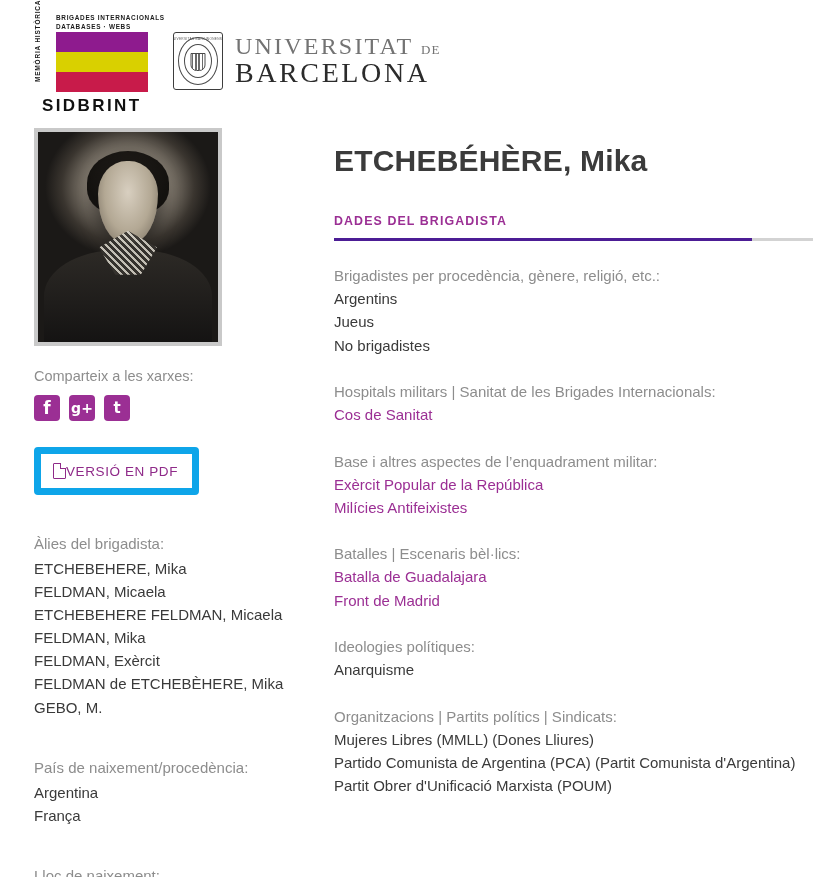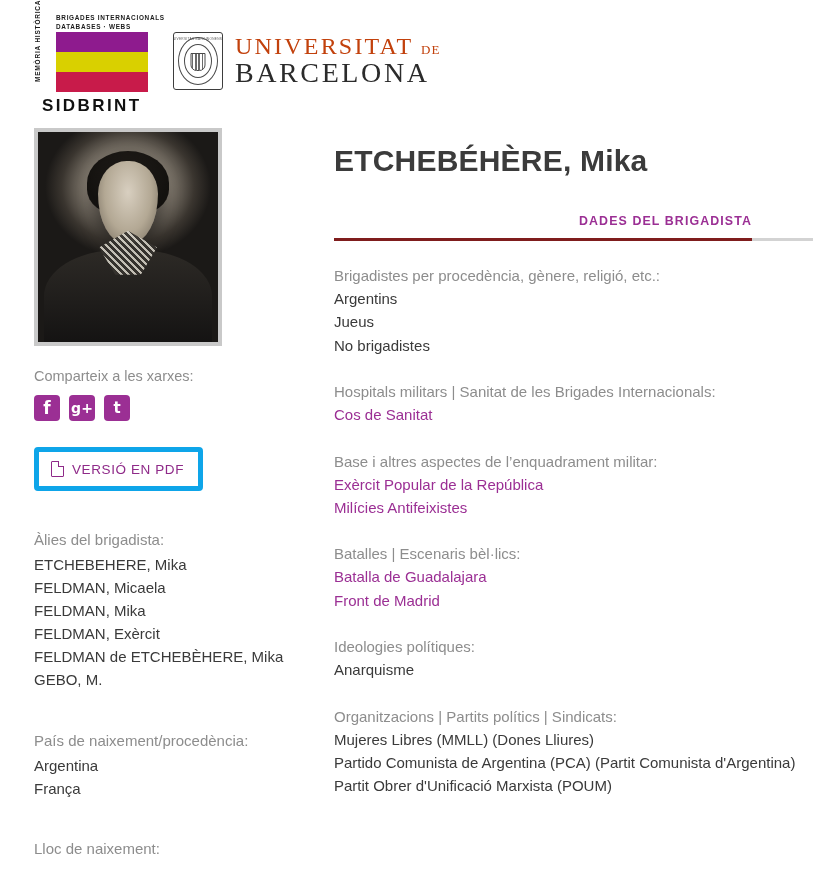--- a/index.html
+++ b/index.html
@@ -121,21 +121,21 @@
     font-size: 3.2px;
     letter-spacing: 0.3px;
     color: #5a5a5a;
     white-space: nowrap;
   }
   .ub-words { line-height: 1.02; }
   .ub-words .l1 {
     font-family: "Liberation Serif", serif;
     font-size: 24px;
     letter-spacing: 2.2px;
-    color: #c2410c;
+    color: #737373;
   }
   .ub-words .l1 .de {
     font-size: 13px;
     letter-spacing: 1px;
   }
   .ub-words .l2 {
     font-family: "Liberation Serif", serif;
     font-size: 28px;
     letter-spacing: 2.6px;
     color: #2b2b2b;
@@ -234,22 +234,22 @@
     line-height: 1;
   }
   .share-btn.gp { font-size: 14px; }
   .share-btn.tw { font-size: 15px; }
 
   
   .pdf-btn {
     margin-top: 26px;
     display: inline-flex;
     align-items: center;
-    gap: 8px;
-    border: 5px solid #0ea5e9;
+    gap: 0;
+    border: 7px solid #0ea5e9;
     border-radius: 4px;
     padding: 9px 14px 9px 12px;
     color: #8f2a89;
     font-size: 13.5px;
     letter-spacing: 0.6px;
     background: #ffffff;
     cursor: pointer;
   }
   .pdf-icon {
     display: inline-block;
@@ -293,23 +293,23 @@
     margin-top: 36px;
     display: flex;
     align-items: flex-end;
   }
   .tab {
     font-size: 12.4px;
     font-weight: bold;
     letter-spacing: 1.1px;
     color: #9b2f94;
     padding: 0 0 10px 0;
-    border-bottom: 3px solid #7f1d1d;
+    border-bottom: 3px solid #4c1d95;
     width: 418px;
-    text-align: right;
+    text-align: left;
     cursor: pointer;
   }
   .tab-rest {
     flex: 1 1 auto;
     border-bottom: 3px solid #d3d3d3;
     height: 3px;
   }
 
   .rgroup { margin-top: 26px; }
   .rgroup .rtitle {
@@ -384,20 +384,21 @@
     <div class="pdf-btn">
       <span class="pdf-icon"></span>
       <span>VERSIÓ EN PDF</span>
     </div>
 
     <div class="lgroup">
       <div class="ltitle">Àlies del brigadista:</div>
       <div class="lval">
         <div>ETCHEBEHERE, Mika</div>
         <div>FELDMAN, Micaela</div>
+        <div>ETCHEBEHERE FELDMAN, Micaela</div>
         <div>FELDMAN, Mika</div>
         <div>FELDMAN, Exèrcit</div>
         <div>FELDMAN de ETCHEBÈHERE, Mika</div>
         <div>GEBO, M.</div>
       </div>
     </div>
 
     <div class="lgroup">
       <div class="ltitle">País de naixement/procedència:</div>
       <div class="lval">

